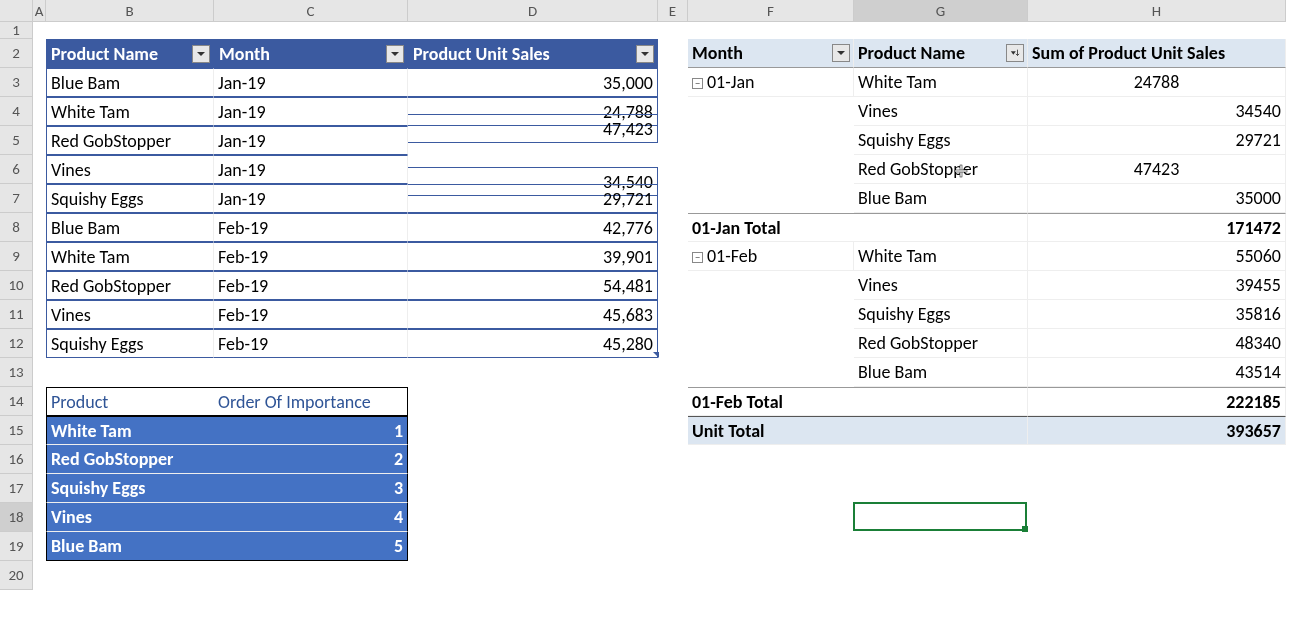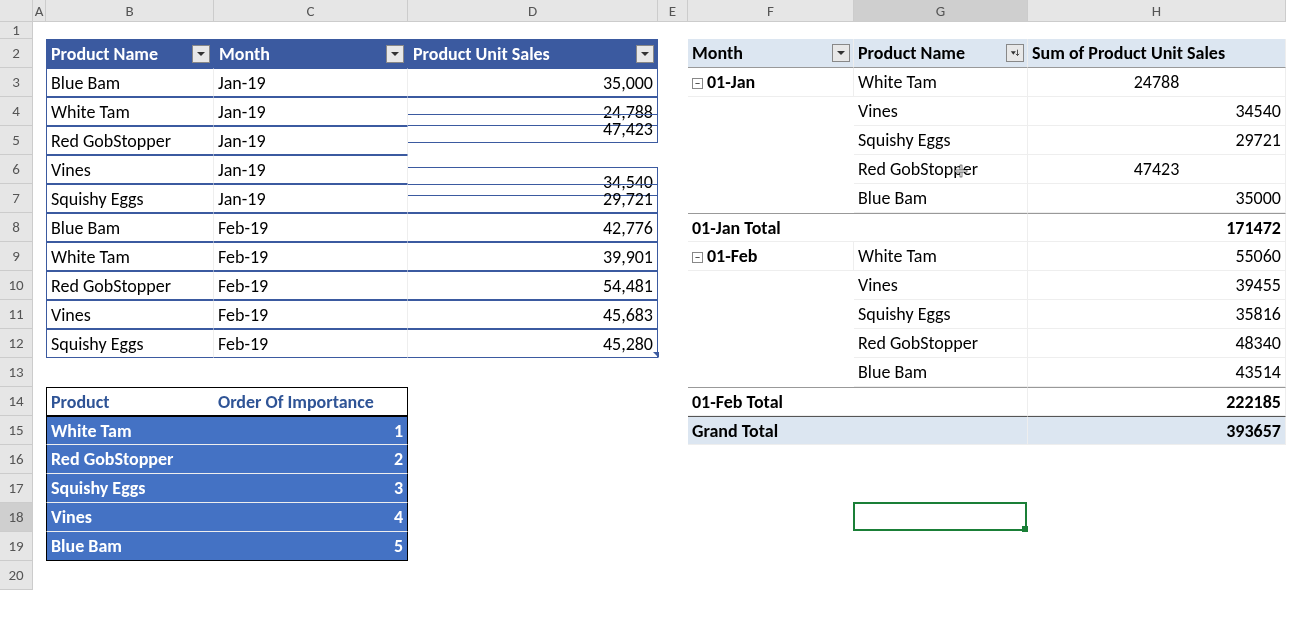--- a/index.html
+++ b/index.html
@@ -100,39 +100,39 @@
     border: 1px solid #888;
     display: flex;
     align-items: center;
     justify-content: center;
   }
   .fbtn svg { width: 10px; height: 10px; }
   
   .imp-hdr {
     background: #fff;
     color: #2f5496;
-    font-weight: bold;
+    font-weight: normal;
     border: 1px solid #000;
   }
   .imp-row {
     background: #4472c4;
     color: #fff;
     font-weight: bold;
     border-left: 1px solid #000;
     border-right: 1px solid #000;
   }
   .imp-row.first { border-top: 1px solid #000; }
   .imp-row.last { border-bottom: 1px solid #000; }
   
   .pv-hdr {
     background: #dce6f1;
     font-weight: bold;
     border-bottom: 1px solid #999;
   }
-  .pv-bold { font-weight: bold; }
+  .pv-bold { font-weight: normal; }
   .pv-total {
     font-weight: bold;
     border-top: 1px solid #999;
   }
   .pv-grand {
     background: #dce6f1;
     font-weight: bold;
     border-top: 1px solid #555;
   }
   .collapse-box {
@@ -335,21 +335,21 @@
     <div class="cell" style="left:821px;top:278px;width:174px;">Squishy Eggs</div>
     <div class="cell num" style="left:995px;top:278px;width:258px;">35816</div>
     <div class="cell" style="left:821px;top:307px;width:174px;">Red GobStopper</div>
     <div class="cell num" style="left:995px;top:307px;width:258px;">48340</div>
     <div class="cell" style="left:821px;top:336px;width:174px;">Blue Bam</div>
     <div class="cell num" style="left:995px;top:336px;width:258px;">43514</div>
 
     <div class="cell pv-total" style="left:655px;top:365px;width:340px;">01-Feb Total</div>
     <div class="cell pv-total num" style="left:995px;top:365px;width:258px;">222185</div>
 
-    <div class="cell pv-grand" style="left:655px;top:394px;width:340px;">Grand Total</div>
+    <div class="cell pv-grand" style="left:655px;top:394px;width:340px;">Unit Total</div>
     <div class="cell pv-grand num" style="left:995px;top:394px;width:258px;">393657</div>
 
     <div class="active-cell" style="left:820px; top:480px; width:174px; height:29px;"></div>
 
     <div class="cursor-plus" style="left:920px; top:140px;">
       <svg viewBox="0 0 16 16">
           <rect x="7" y="2" width="2" height="12" fill="#fff" stroke="#000" stroke-width="0.5"></rect>
           <rect x="2" y="7" width="12" height="2" fill="#fff" stroke="#000" stroke-width="0.5"></rect>
         </svg>
     </div>

